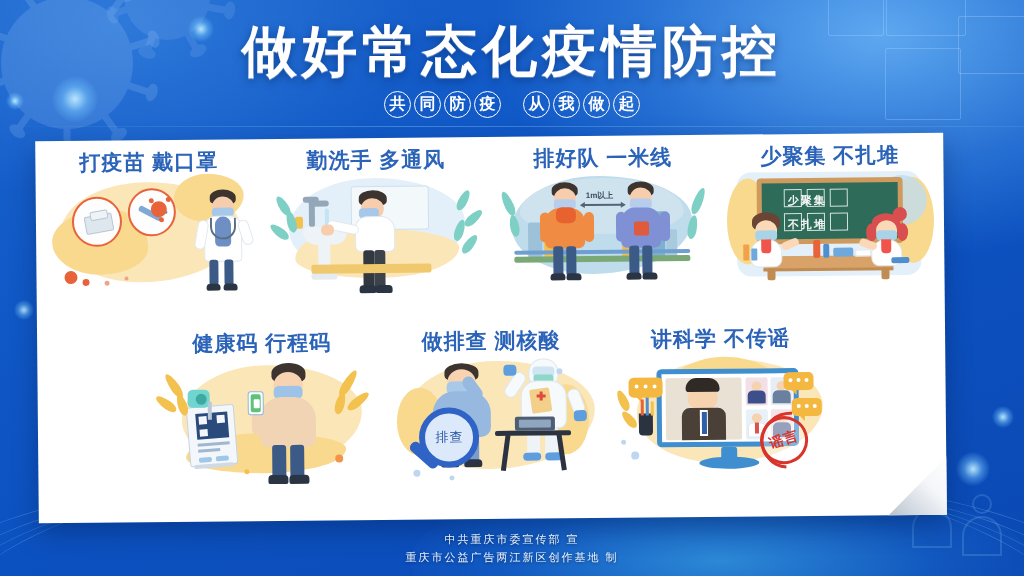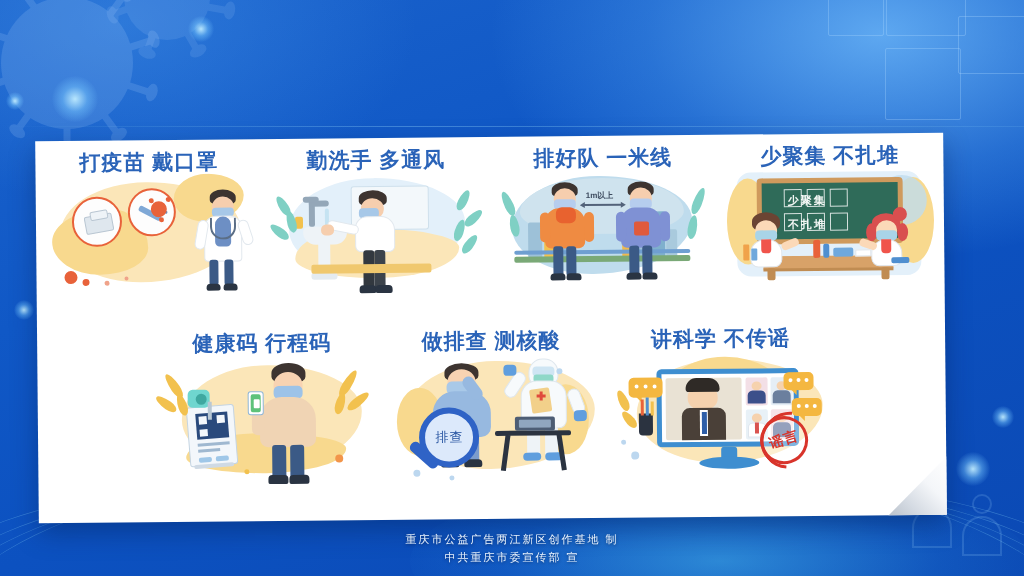--- a/index.html
+++ b/index.html
@@ -356,20 +356,34 @@
     <div class="ghost-person" style="left:912px; top:486px; width:40px; height:64px;">
       <div class="gp-head"></div>
         <div class="gp-body"></div>
     </div>
     <div class="ghost-person" style="left:962px; top:494px; width:40px; height:64px;">
       <div class="gp-head"></div>
         <div class="gp-body"></div>
     </div>
   </div>
 
+  <div class="title-wrap">
+    <div class="main-title">做好常态化疫情防控</div>
+    <div class="subtitle">
+      <div class="sub-char">共</div>
+      <div class="sub-char">同</div>
+      <div class="sub-char">防</div>
+      <div class="sub-char">疫</div>
+      <div class="sub-gap"></div>
+      <div class="sub-char">从</div>
+      <div class="sub-char">我</div>
+      <div class="sub-char">做</div>
+      <div class="sub-char">起</div>
+    </div>
+  </div>
 
   <div class="card">
     <div class="card-inner">
 
       <div class="grid-row row-top">
 
         <div class="panel">
           <div class="panel-title">打疫苗  戴口罩</div>
           <div class="panel-art">
             <div class="blob blob-yellow" style="left:14px; top:4px; width:180px; height:100px;"></div>
@@ -734,16 +748,16 @@
             <div class="dot" style="left:4px; top:84px; width:5px; height:5px; background:#bcd7ef;"></div>
           </div>
         </div>
       </div>
 
       <div class="curl"></div>
     </div>
   </div>
 
   <div class="footer">
+    <div>中共重庆市委宣传部  宣</div>
     <div>重庆市公益广告两江新区创作基地  制</div>
-    <div>中共重庆市委宣传部  宣</div>
   </div>
 </div>
 
 </body></html>

